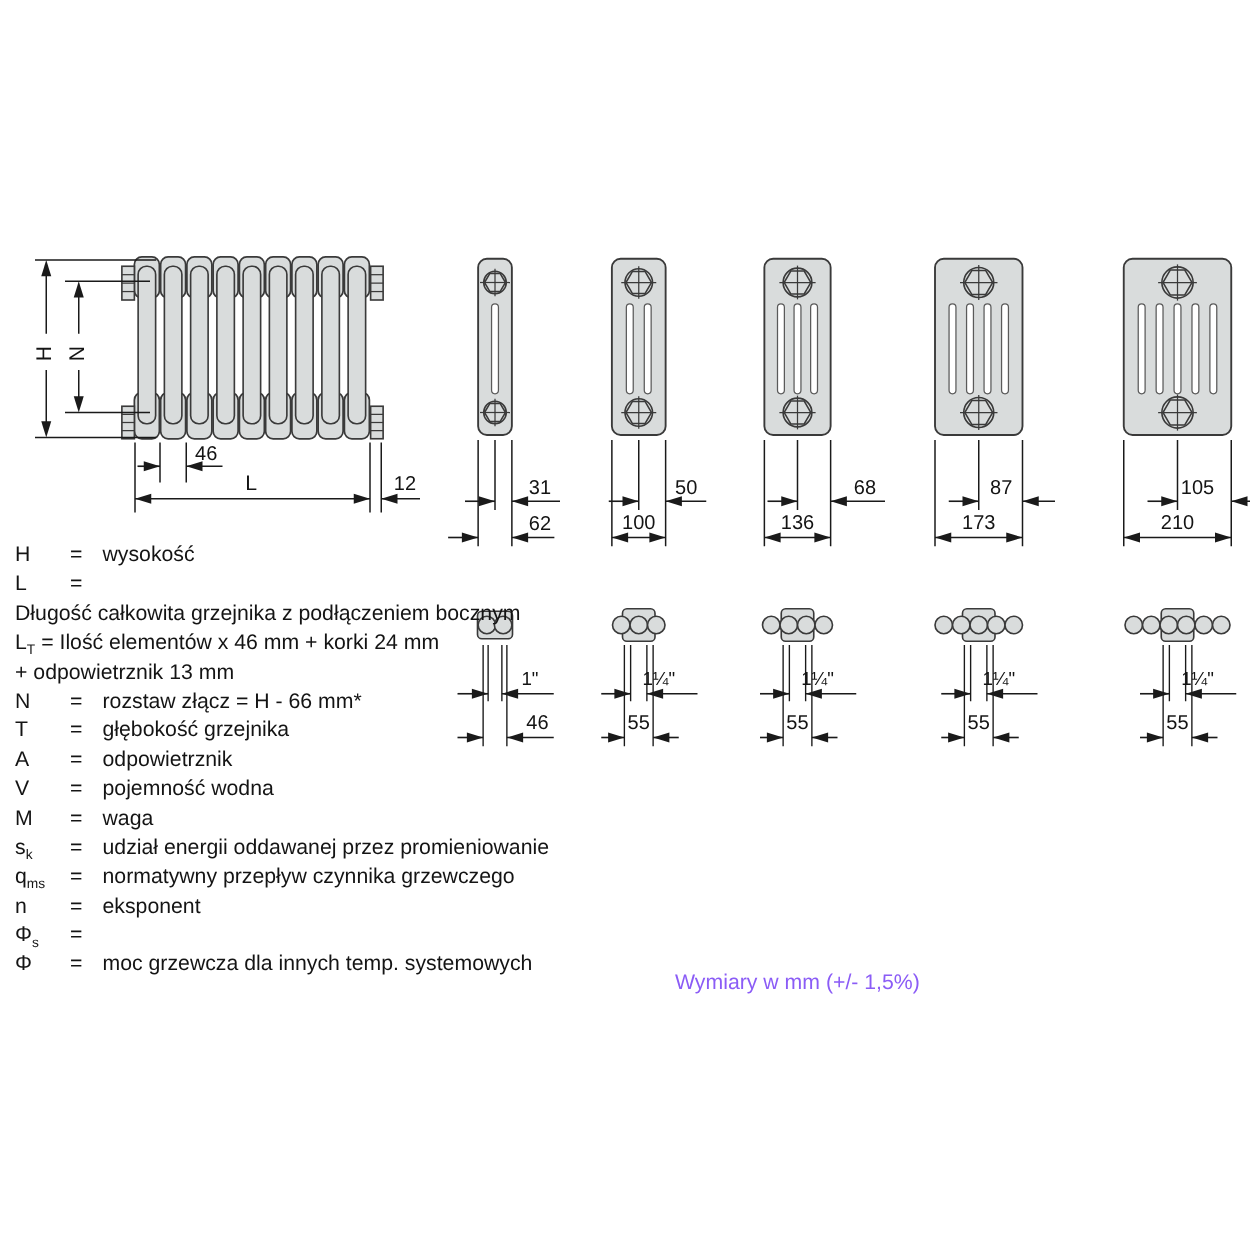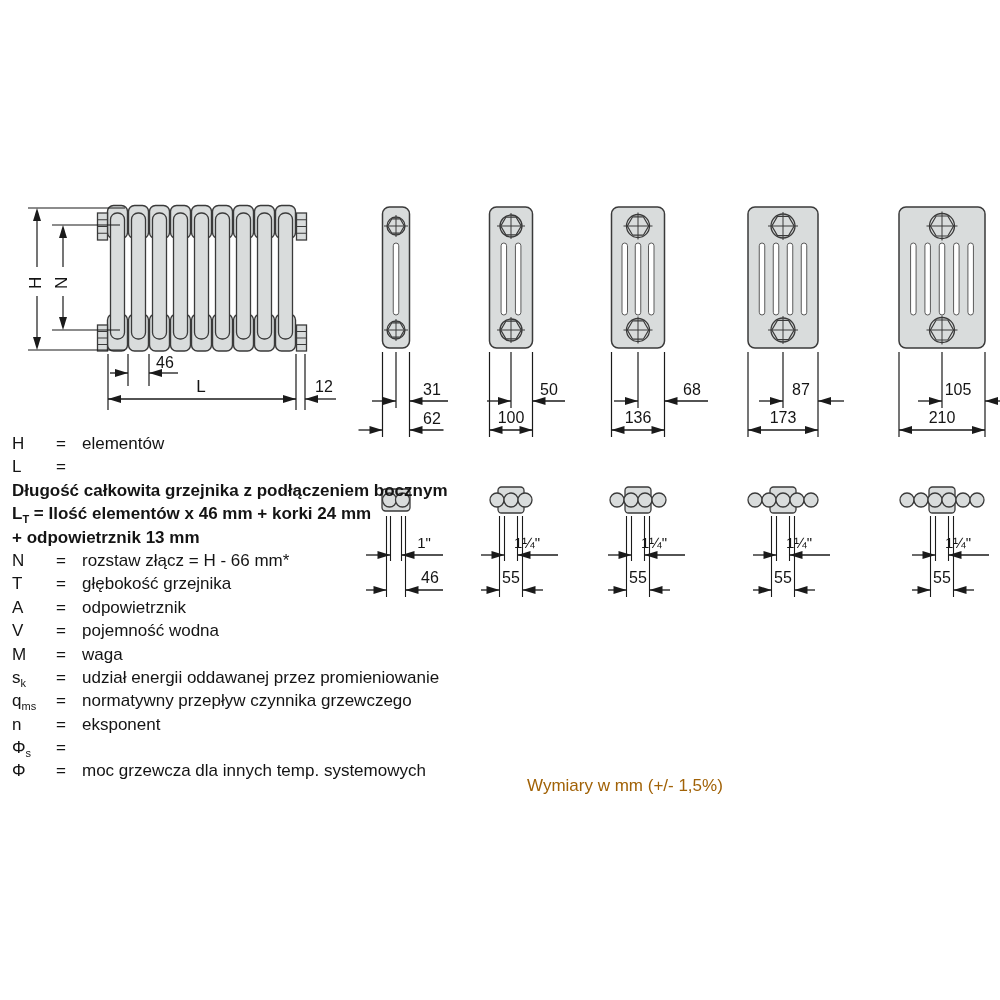--- a/index.html
+++ b/index.html
@@ -3,24 +3,24 @@
 <meta charset="utf-8">
 <style>
   html,body{margin:0;padding:0;background:#fff;}
   .page{position:relative;width:1000px;height:1000px;background:#ffffff;overflow:hidden;
         font-family:"Liberation Sans","DejaVu Sans",sans-serif;color:#111;}
   #diagram{position:absolute;left:0;top:0;}
   #legend{position:absolute;left:12px;top:432px;font-size:17px;line-height:23.4px;color:#141414;}
   .lrow{display:flex;white-space:nowrap;height:23.4px;}
   .lrow .sym{width:44px;flex:0 0 44px;}
   .lrow .eq{width:26px;flex:0 0 26px;}
-  .lrow.plain{display:block;font-weight:bold;}
+  .lrow.plain{display:block;}
   .lrow.indent{padding-left:68px;}
   sub{font-size:11px;line-height:0;}
-  #footer-note{position:absolute;left:527px;top:776px;font-size:17px;color:#a16207;white-space:nowrap;}
+  #footer-note{position:absolute;left:540px;top:776px;font-size:17px;color:#8b5cf6;white-space:nowrap;}
   svg text{font-family:"Liberation Sans","DejaVu Sans",sans-serif;}
 </style>
 </head>
 <body>
 
 <div class="page">
   <svg id="diagram" width="1000" height="620" viewBox="0 0 1000 620">
       <g>
         <g>
           <rect x="107.5" y="205.5" width="20" height="33" rx="6" fill="#d9dcdc" stroke="#3a3a3a" stroke-width="1.4"></rect>
@@ -373,21 +373,21 @@
           <line x1="953.5" y1="590" x2="974" y2="590" stroke="#1a1a1a" stroke-width="1.3"></line>
           <polygon points="953.5,590 966.5,586 966.5,594" fill="#1a1a1a"></polygon>
           <text x="942" y="583" text-anchor="middle" font-size="16" fill="#141414">55</text>
         </g>
       </g>
     </svg>
   <div id="legend">
       <div class="lrow">
         <span class="sym">H</span>
         <span class="eq">=</span>
-        <span class="txt">elementów</span>
+        <span class="txt">wysokość</span>
       </div>
       <div class="lrow">
         <span class="sym">L</span>
         <span class="eq">=</span>
       </div>
       <div class="lrow plain"><span>Długość całkowita grzejnika z podłączeniem bocznym</span></div>
       <div class="lrow plain"><span>L<sub>T</sub> = Ilość elementów x 46 mm + korki 24 mm</span></div>
       <div class="lrow plain"><span>+ odpowietrznik 13 mm</span></div>
       <div class="lrow">
         <span class="sym">N</span>

